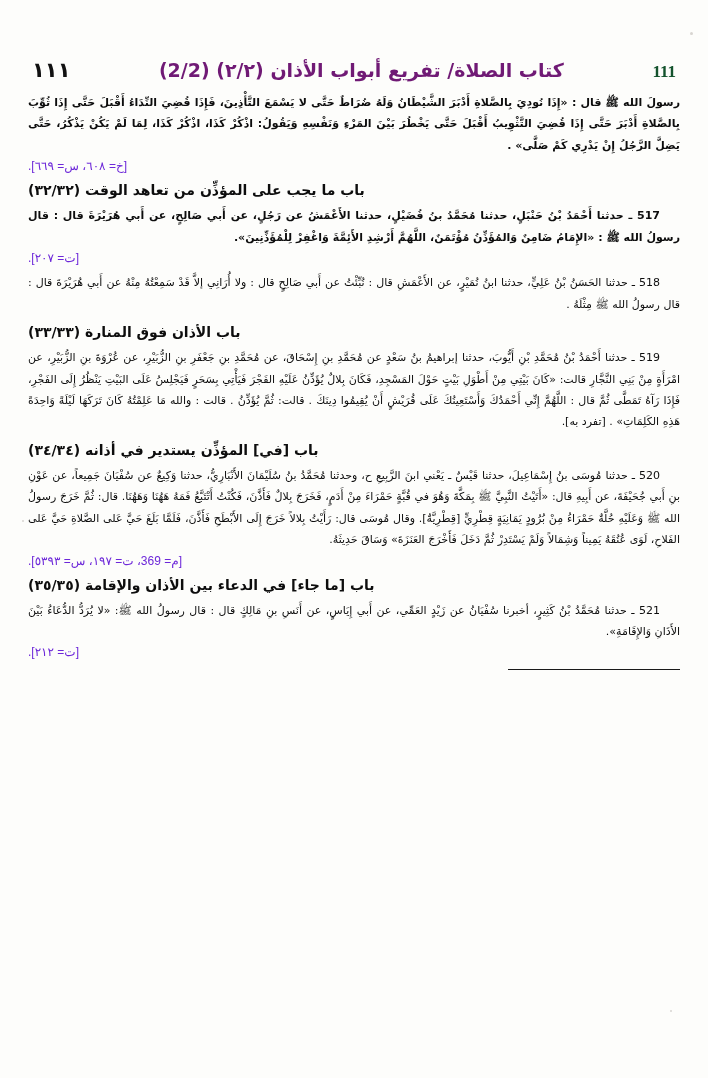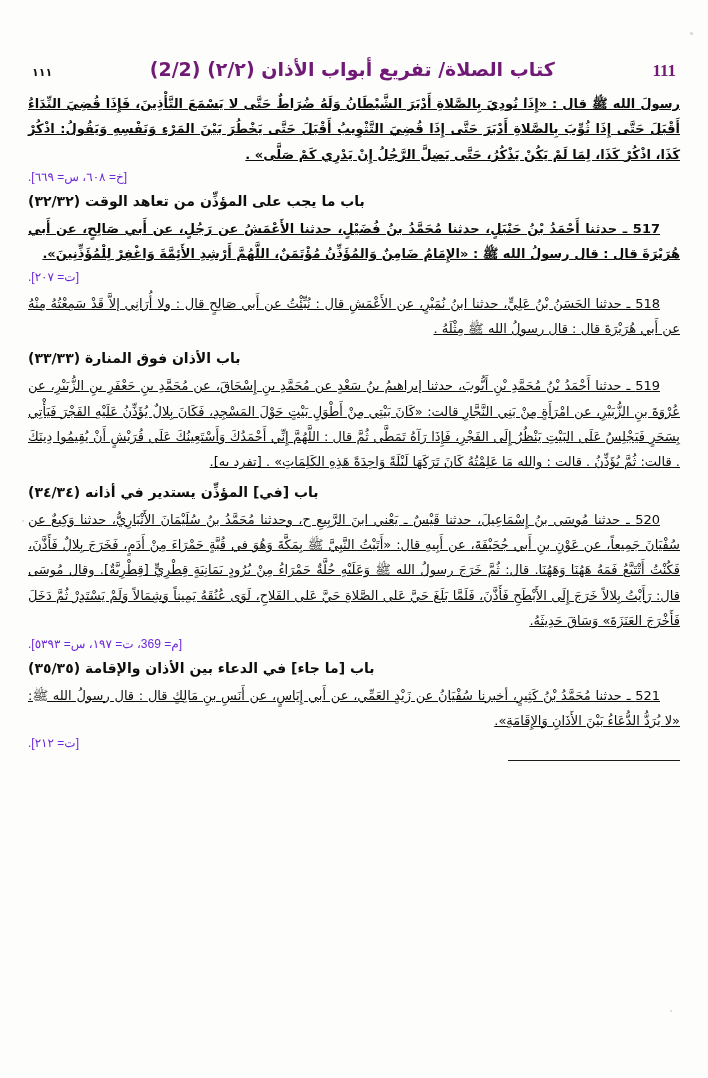--- a/index.html
+++ b/index.html
@@ -32,57 +32,56 @@
     display: flex;
     flex-direction: row;
     align-items: baseline;
     justify-content: space-between;
     direction: rtl;
     padding: 0 4px 4px 4px;
     margin-bottom: 6px;
   }
   .header-page-num-ar {
     font-family: "DejaVu Sans", sans-serif;
-    font-size: 11px;
+    font-size: 21px;
     font-weight: bold;
     color: #111;
     letter-spacing: 0px;
     white-space: nowrap;
   }
   .header-center {
     font-family: "DejaVu Sans", sans-serif;
     font-size: 19px;
     font-weight: bold;
     color: #701a75;
     white-space: nowrap;
     text-align: center;
     flex: 1;
   }
   .header-page-num-lat {
     font-family: "Liberation Serif", serif;
     font-size: 17px;
     font-weight: bold;
-    color: #701a75;
+    color: #14532d;
     white-space: nowrap;
   }
 
   
   .body {
     direction: rtl;
     text-align: justify;
     color: #0d0d0d;
   }
   .para {
     font-family: "DejaVu Sans", sans-serif;
-    font-size: 13px;
+    font-size: 11px;
     line-height: 1.95;
     margin: 0 0 3px 0;
     text-align: justify;
     text-justify: inter-word;
-    text-decoration: underline;
   }
   .para.bold {
     font-weight: bold;
   }
   .para.indent {
     text-indent: 20px;
   }
   .ref {
     font-family: Liberation Sans, sans-serif;
     font-size: 12px;

